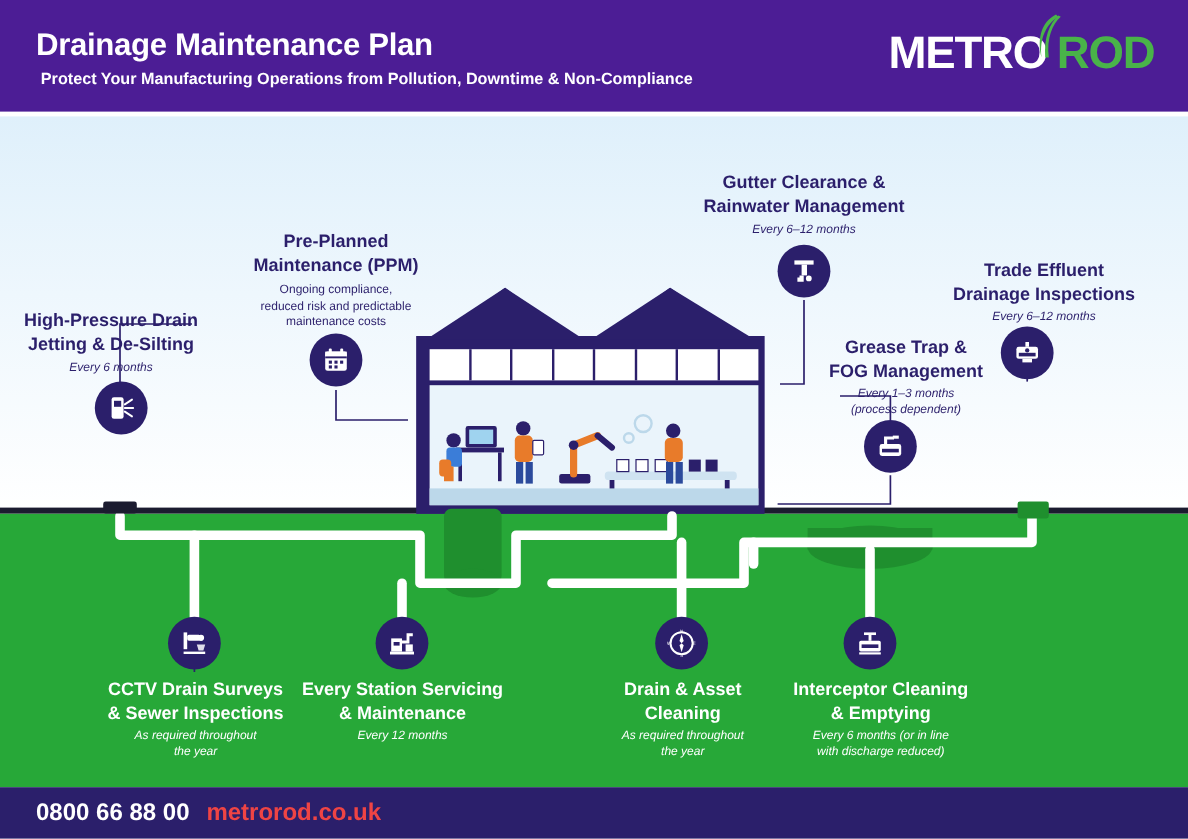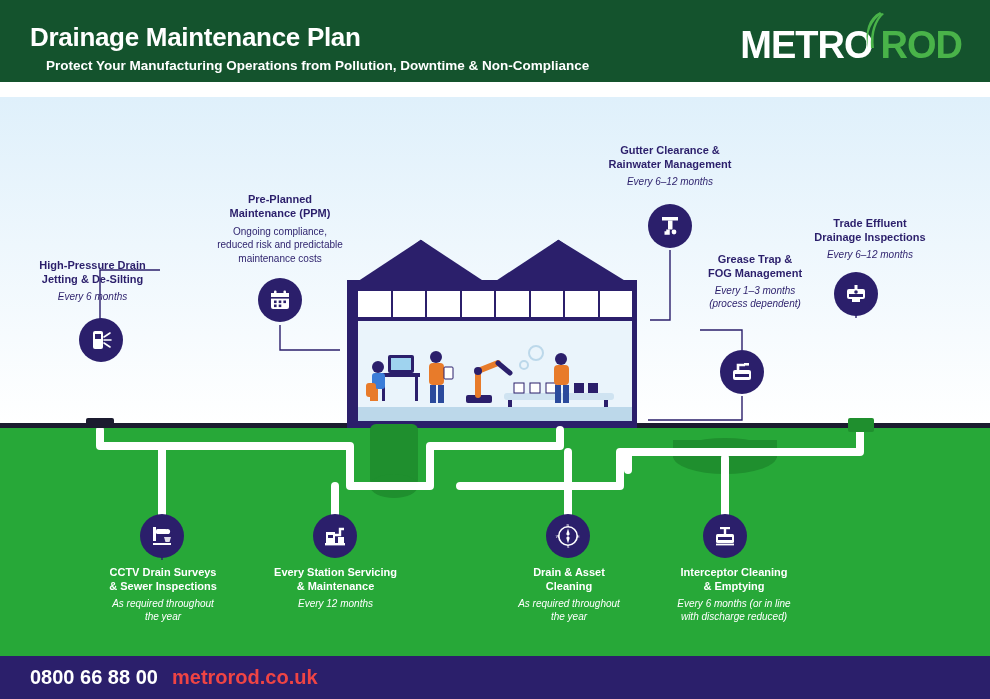--- a/index.html
+++ b/index.html
@@ -10,29 +10,29 @@
     background: #ffffff;
   }
   #page {
     position: relative;
     width: 990px; height: 699px;
     overflow: hidden;
   }
 
   
   .header {
-    position: absolute; left: 0; top: 0; width: 990px; height: 82px;
-    background: #14532d;
+    position: absolute; left: 0; top: 0; width: 990px; height: 93px;
+    background: #4c1d95;
   }
   .header-title {
     position: absolute; left: 30px; top: 22px;
     color: #ffffff; font-size: 26px; font-weight: bold; letter-spacing: -0.3px;
   }
   .header-sub {
-    position: absolute; left: 46px; top: 58px;
+    position: absolute; left: 34px; top: 58px;
     color: #ffffff; font-size: 13.5px; font-weight: bold;
   }
   .logo {
     position: absolute; right: 28px; top: 24px;
     display: flex; align-items: flex-end;
   }
   .logo-metro {
     color: #ffffff; font-size: 38px; font-weight: bold; letter-spacing: -1px;
   }
   .logo-rod {
@@ -104,21 +104,21 @@
   .node {
     position: absolute;
     width: 44px; height: 44px; border-radius: 50%;
     background: #2b1f6b;
     display: flex; align-items: center; justify-content: center;
   }
   .node svg { display: block; }
 
   .label { position: absolute; }
   .label .ttl {
-    color: #2b1f6b; font-size: 11px; font-weight: bold; line-height: 1.3;
+    color: #2b1f6b; font-size: 15px; font-weight: bold; line-height: 1.3;
   }
   .label .freq {
     color: #2b1f6b; font-size: 10px; font-style: italic; line-height: 1.3;
     margin-top: 3px;
   }
   .label .desc {
     color: #2b1f6b; font-size: 10px; line-height: 1.35;
     margin-top: 4px;
   }
   .label.c { text-align: center; }
@@ -321,21 +321,21 @@
   </div>
 
   <div class="node" style="left:720px; top:350px;">
     <svg width="24" height="24" viewBox="0 0 24 24">
       <rect x="3" y="10" width="18" height="10" rx="2" fill="#ffffff"></rect>
       <rect x="5" y="14" width="14" height="3" fill="#2b1f6b"></rect>
       <path d="M8 10 L8 5 L15 5" stroke="#ffffff" stroke-width="2.6" fill="none"></path>
       <rect x="14" y="3" width="5" height="2.6" fill="#ffffff"></rect>
     </svg>
   </div>
-  <div class="label c" style="left:666px; top:252px; width:178px;">
+  <div class="label c" style="left:666px; top:280px; width:178px;">
     <div class="ttl">
       <span>Grease Trap &amp;</span><br>
       <span>FOG Management</span>
     </div>
     <div class="freq">
       <span>Every 1–3 months</span><br>
       <span>(process dependent)</span>
     </div>
   </div>
 

